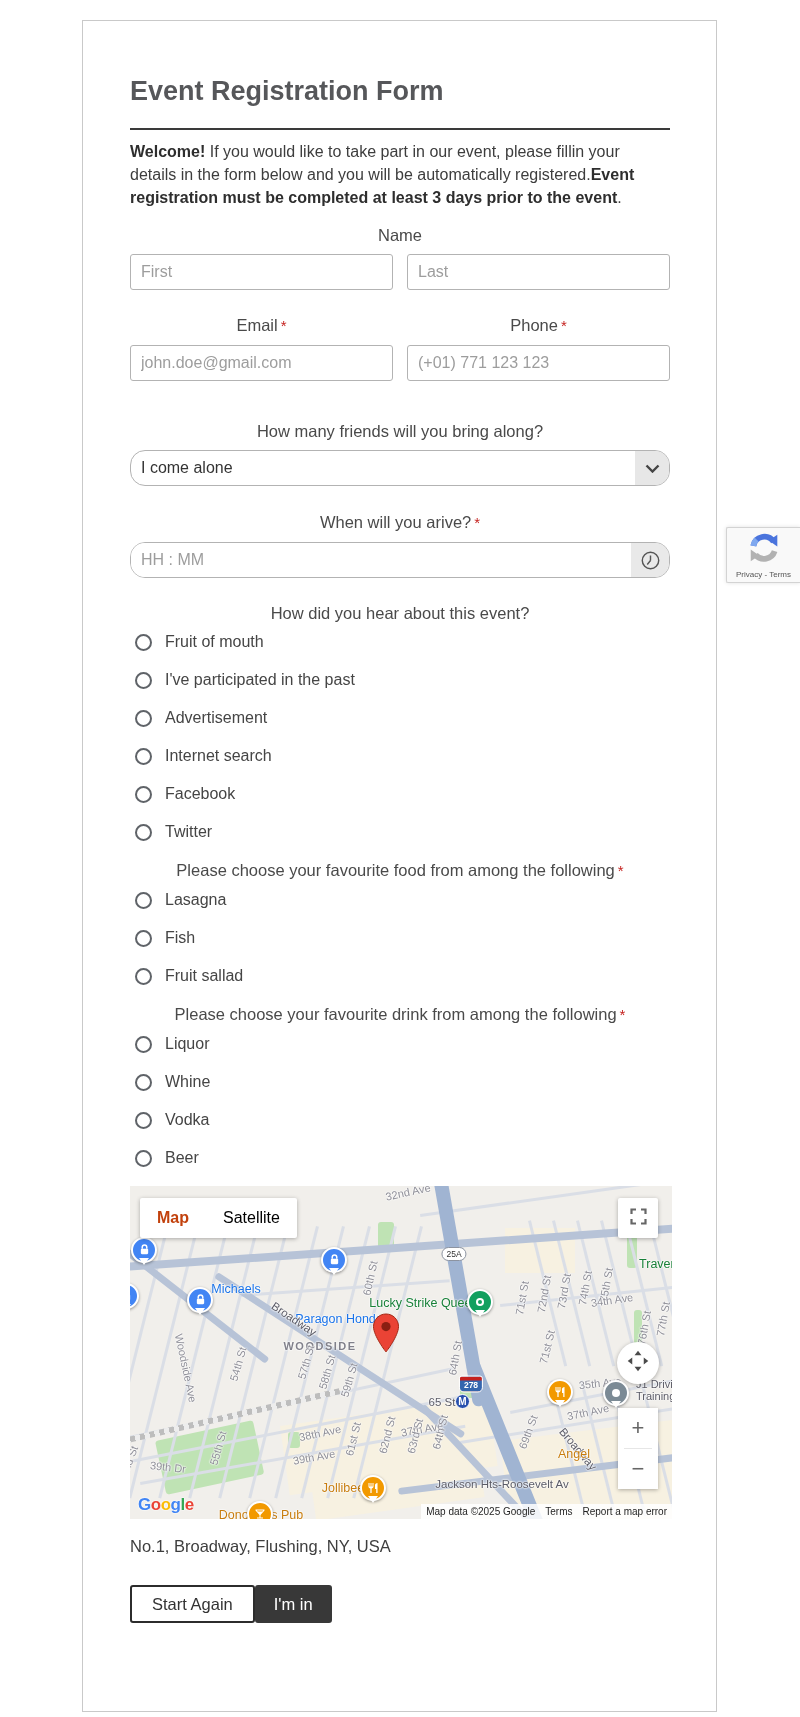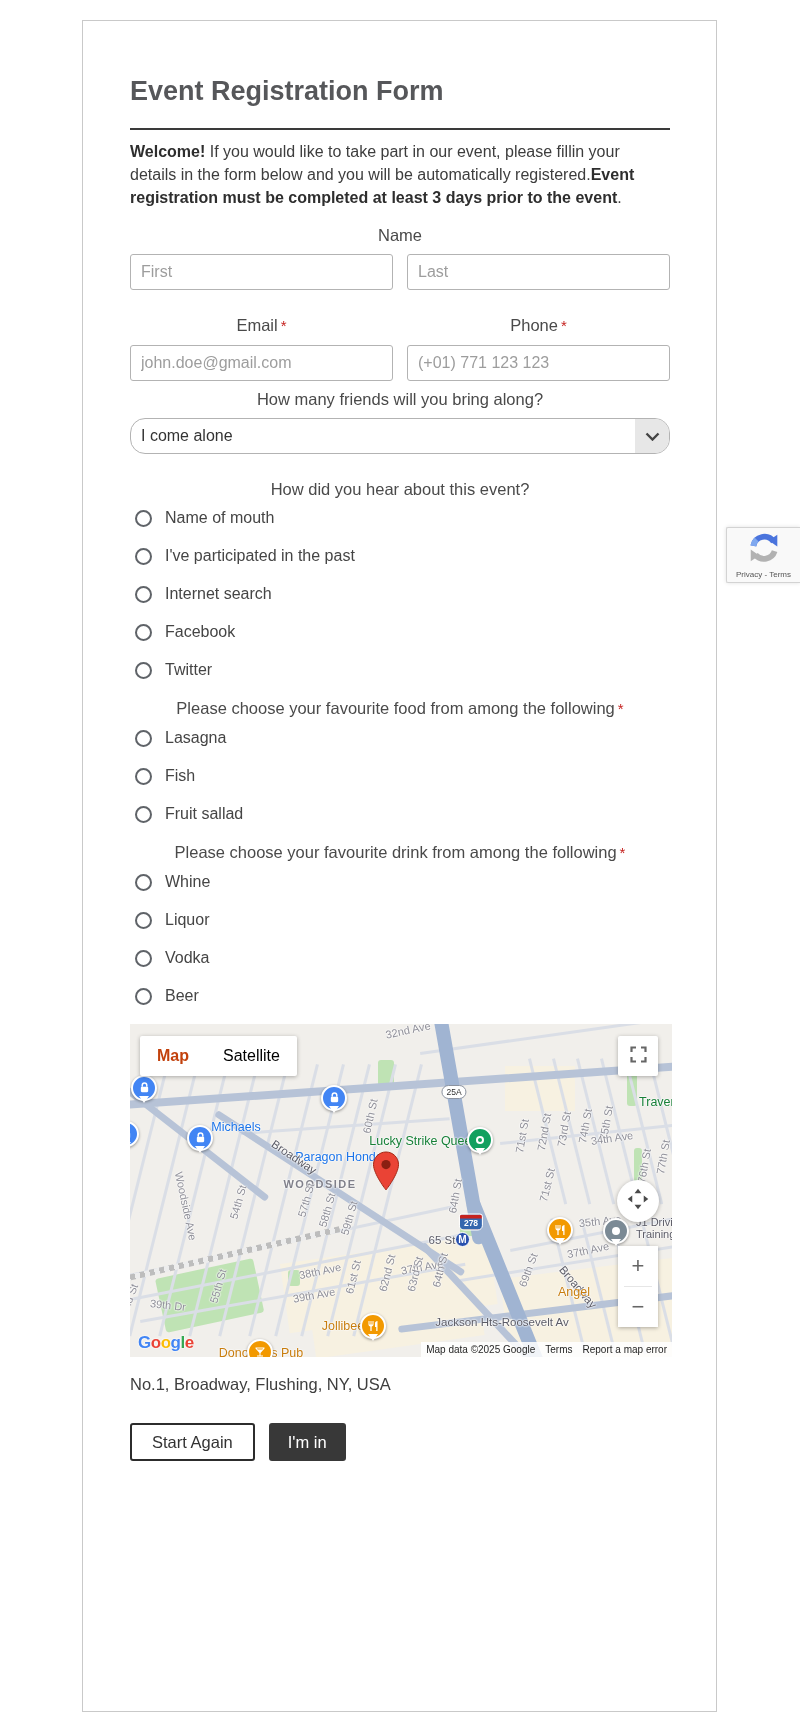--- a/index.html
+++ b/index.html
@@ -8,21 +8,21 @@
   .card { position:absolute; left:82px; top:20px; width:635px; height:1692px; background:#fff; border:1px solid #c9c9c9; padding:54px 46px 0 47px; }
 
   h1.title { font-size:27px; line-height:32px; font-weight:bold; color:#56575a; }
   .title-rule { border:none; border-top:2px solid #3a3a3a; margin-top:21px; }
   .intro { margin-top:10px; font-size:16px; line-height:23px; color:#3d3d3d; }
   .intro b { color:#2e2e2e; }
 
   .flabel { font-size:16.5px; color:#4a4a4a; line-height:20px; margin-bottom:9px;text-align:center; }
   .req { color:#c5221f; margin-left:3px; font-size:15px; }
 
-  .m-name{margin-top:16px} .m-contacts{margin-top:25px} .m-friends{margin-top:8px}
+  .m-name{margin-top:16px} .m-contacts{margin-top:25px} .m-friends{margin-top:40px}
   .m-arrive{margin-top:26px} .m-hear{margin-top:25px} .m-food{margin-top:14px} .m-drink{margin-top:14px}
 
   .row2 { display:flex; gap:14px; }
   .col { flex:1; }
 
   .tin { width:100%; height:36px; border:1px solid #b3b3b3; border-radius:3px; padding:0 10px; font-size:16px; color:#333; font-family:inherit; background:#fff; outline:none; }
   .tin::placeholder { color:#9d9d9d; }
 
   .selgroup { display:flex; height:36px; border:1px solid #b3b3b3; border-radius:15px; background:#fff; overflow:hidden; align-items:stretch;justify-content:space-between; }
   .selval { flex:1; display:flex; align-items:center; padding-left:10px; font-size:16px; color:#333; }
@@ -72,21 +72,21 @@
   .panbtn { position:absolute; top:156px; right:13px; width:42px; height:42px; background:#fff; border-radius:50%; box-shadow:0 1px 4px rgba(0,0,0,.3); display:flex; align-items:center; justify-content:center; z-index:5; }
   .zoomctl { position:absolute; top:222px; right:14px; width:40px; height:81px; background:#fff; box-shadow:0 1px 4px rgba(0,0,0,.3); display:flex; flex-direction:column; z-index:5; }
   .zbtn { flex:1; display:flex; align-items:center; justify-content:center; font-size:22px; color:#666; cursor:pointer; }
   .zdiv { height:1px; background:#e6e6e6; margin:0 6px; }
 
   .glogo { position:absolute; left:8px; bottom:4px; font-size:17px; font-weight:bold; letter-spacing:-0.5px; z-index:5; text-shadow:0 0 2px #fff,0 0 2px #fff; }
   .attrib { position:absolute; right:0; bottom:0; display:flex; z-index:5; font-size:10px; color:#1f1f1f; height:15px; align-items:center; }
   .attrib span { background:rgba(255,255,255,.85); padding:0 5px; line-height:15px; white-space:nowrap; }
 
   .address { margin-top:17px; font-size:16.5px; color:#3e3e3e; line-height:21px; }
-  .btn-row { margin-top:28px; display:flex; gap:14px; }
+  .btn-row { margin-top:28px; display:flex; gap:0; }
   .btn-outline { height:38px; padding:0 20px; background:#fff; border:2px solid #2c2c2c; border-radius:3px; font-size:16.5px; color:#333; font-family:inherit; cursor:pointer; }
   .btn-dark { height:38px; padding:0 17px; background:#383838; border:2px solid #383838; border-radius:3px; font-size:16.5px; color:#fff; font-family:inherit; cursor:pointer; }
 
   .recaptcha { position:absolute; right:0; top:527px; width:74px; height:56px; background:#f9f9f9; border:1px solid #d3d3d3; border-right:none; border-radius:2px 0 0 2px; box-shadow:0 0 4px rgba(0,0,0,.12); z-index:10; display:flex; flex-direction:column; align-items:center; justify-content:flex-start; padding-top:3px; }
   .rc-text { font-size:8px; color:#555; margin-top:1px; }
 </style>
 </head>
 <body>
 
 <div class="card">
@@ -120,31 +120,47 @@
     <div class="selgroup">
       <span class="selval">I come alone</span>
       <span class="selbtn">
         <svg width="15" height="9" viewBox="0 0 15 9">
             <path d="M1.5 1.5 7.5 7.5 13.5 1.5" fill="none" stroke="#444" stroke-width="2.4"></path>
           </svg>
       </span>
     </div>
   </div>
 
+  <div class="m-arrive">
+    <div class="flabel"><span>When will you arive?</span><span class="req">*</span></div>
+    <div class="selgroup">
+      <input class="tin tin-border-none" placeholder="HH : MM" style="">
+      <span class="timebtn">
+        <svg width="21" height="21" viewBox="0 0 22 22">
+            <circle cx="11" cy="11" r="8.6" fill="none" stroke="#555" stroke-width="1.5"></circle>
+            <path d="M11 11V5.8M11 11l-3.4 4.2" fill="none" stroke="#555" stroke-width="1.5"></path>
+          </svg>
+      </span>
+    </div>
+  </div>
 
   <div class="m-hear">
     <div class="flabel">How did you hear about this event?</div>
     <div class="rgroup">
         <div class="radio-row">
           <span class="radio-circle"></span>
-          <span class="radio-label">Name of mouth</span>
+          <span class="radio-label">Fruit of mouth</span>
         </div>
         <div class="radio-row">
           <span class="radio-circle"></span>
           <span class="radio-label">I've participated in the past</span>
+        </div>
+        <div class="radio-row">
+          <span class="radio-circle"></span>
+          <span class="radio-label">Advertisement</span>
         </div>
         <div class="radio-row">
           <span class="radio-circle"></span>
           <span class="radio-label">Internet search</span>
         </div>
         <div class="radio-row">
           <span class="radio-circle"></span>
           <span class="radio-label">Facebook</span>
         </div>
         <div class="radio-row">
@@ -170,25 +186,25 @@
           <span class="radio-label">Fruit sallad</span>
         </div>
       </div>
   </div>
 
   <div class="m-drink">
     <div class="flabel"><span>Please choose your favourite drink from among the following</span><span class="req">*</span></div>
     <div class="rgroup">
         <div class="radio-row">
           <span class="radio-circle"></span>
+          <span class="radio-label">Liquor</span>
+        </div>
+        <div class="radio-row">
+          <span class="radio-circle"></span>
           <span class="radio-label">Whine</span>
-        </div>
-        <div class="radio-row">
-          <span class="radio-circle"></span>
-          <span class="radio-label">Liquor</span>
         </div>
         <div class="radio-row">
           <span class="radio-circle"></span>
           <span class="radio-label">Vodka</span>
         </div>
         <div class="radio-row">
           <span class="radio-circle"></span>
           <span class="radio-label">Beer</span>
         </div>
       </div>

